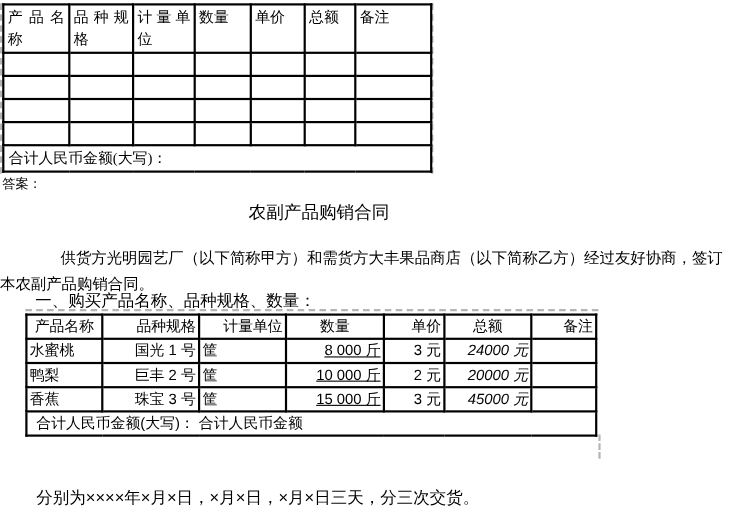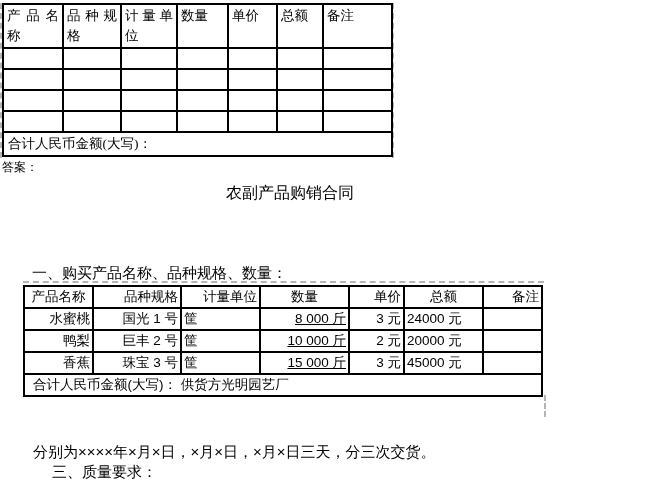--- a/index.html
+++ b/index.html
@@ -31,26 +31,26 @@
 
   
   .t2{position:absolute;left:23px;top:285px;border-collapse:collapse;table-layout:fixed;
       font-size:13.5px;}
   .t2 td{border:2px solid #000;padding:0 2px;vertical-align:middle;height:20px;overflow:hidden;}
   .t2 tr{height:22px;}
   .ac{text-align:center;}
   .hc2,.hc3{text-align:right;padding-right:3px;}
   .hc5{text-align:right;padding-right:6px;}
   .hc7{text-align:right;padding-right:8px;}
-  .c1{text-align:right;padding-left:8px;margin-left:40px;}
+  .c1{text-align:left;padding-left:8px;margin-left:40px;}
   .c2{text-align:right;padding-right:3px;}
   .c3{text-align:left;padding-left:20px;}
   .c4{text-align:right;padding-right:6px;text-decoration:underline;}
   .c5{text-align:right;padding-right:7px;}
-  .c6{text-align:left;padding-right:4px;}
+  .c6{text-align:right;padding-right:4px;font-style:italic;}
   .t2f td{text-align:left;padding-left:8px;}
 </style>
 </head>
 <body>
 
 <div class="page">
 
   <div class="gv" style="left:0;top:3px;height:155px"></div>
   <div class="gv" style="left:392px;top:3px;height:155px"></div>
 
@@ -113,20 +113,21 @@
     <tr class="t1f">
       <td colspan="7">合计人民币金额(大写)：</td>
     </tr>
   </tbody>
     </table>
 
   <div class="answer">答案：</div>
 
   <div class="title">农副产品购销合同</div>
 
+  <div class="intro">供货方光明园艺厂（以下简称甲方）和需货方大丰果品商店（以下简称乙方）经过友好协商，签订本农副产品购销合同。</div>
 
   <div class="s1">一、购买产品名称、品种规格、数量：</div>
 
   <div class="gh" style="left:23px;top:281px;width:521px"></div>
   <div class="gv" style="left:544px;top:395px;height:22px"></div>
 
   <table class="t2">
     <colgroup>
       <col style="width:69px">
         <col style="width:88px">
@@ -169,22 +170,21 @@
       <td class="c2">珠宝 3 号</td>
       <td class="c3">筐</td>
       <td class="c4">15 000 斤</td>
       <td class="c5">3 元</td>
       <td class="c6">45000 元</td>
       <td class="c7"></td>
     </tr>
     <tr class="t2f">
       <td colspan="7">
         <span>合计人民币金额(大写)：</span>
-        <span>供货方光明园艺厂</span>
+        <span>合计人民币金额</span>
       </td>
     </tr>
   </tbody>
     </table>
 
   <div class="s2b">分别为××××年×月×日，×月×日，×月×日三天，分三次交货。</div>
-  <div class="s3">三、质量要求：</div>
 
 </div>
 
 </body></html>

